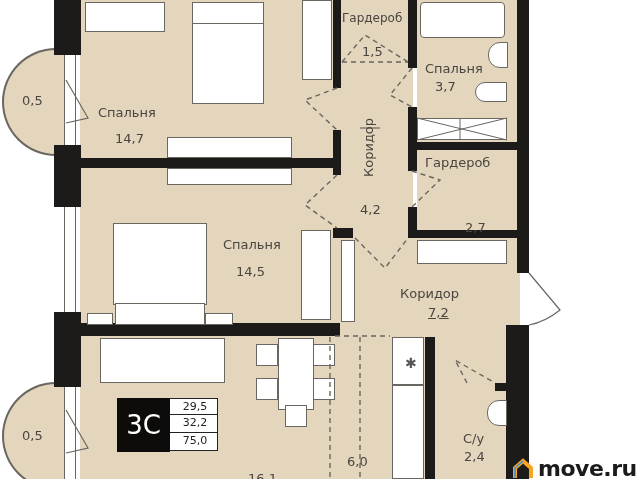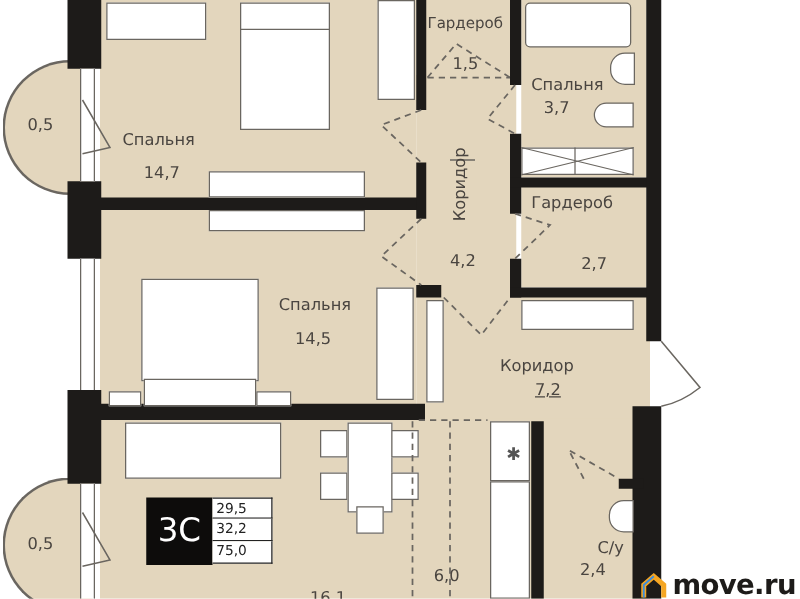--- a/index.html
+++ b/index.html
@@ -7,21 +7,21 @@
   .plan { position:absolute; left:0; top:0; width:640px; height:479px; }
   .floor { position:absolute; background:#e3d6bd; }
   .wall { position:absolute; background:#1d1b19; }
   .furn { position:absolute; background:#ffffff; border:1px solid #6a6660; box-sizing:border-box; }
   .label { position:absolute; color:#4a4540; font-size:13px; text-align:center; white-space:nowrap; line-height:1.15; }
   .balcony { position:absolute; background:#e3d6bd; border:2px solid #6a6660; box-sizing:border-box; }
   .win { position:absolute; background:#ffffff; border-left:1px solid #6a6660; border-right:1px solid #6a6660; box-sizing:border-box; }
   .badge { position:absolute; left:117px; top:398px; display:flex; }
   .badge-main { width:53px; height:54px; background:#0d0c0b; color:#ffffff; font-size:26px; display:flex; align-items:center; justify-content:center; }
   .badge-list { display:flex; flex-direction:column; }
-  .badge-cell { width:48px; height:17px; background:#fff; border:1px solid #222; border-left:none; box-sizing:border-box; font-size:11px; color:#222; padding-left:3px; line-height:16px; }
+  .badge-cell { width:48px; height:17px; background:#fff; border:1px solid #222; border-left:none; box-sizing:border-box; font-size:11px; color:#222; padding-left:3px; line-height:16px;text-align:center; }
   .badge-cell + .badge-cell { border-top:none; height:18px; }
   .logo { position:absolute; left:512px; top:456px; display:flex; align-items:center; }
   .logo-text { font-size:22px; font-weight:bold; color:#1d1b19; margin-left:4px; letter-spacing:-0.5px; }
   svg { position:absolute; left:0; top:0; }
 </style>
 </head>
 <body>
 
 <div class="plan">
 
@@ -118,29 +118,29 @@
   <div class="label" style="left:22px;top:94px;">0,5</div>
   <div class="label" style="left:98px;top:106px;">Спальня</div>
   <div class="label" style="left:115px;top:132px;">14,7</div>
   <div class="label" style="left:342px;top:12px;font-size:12px;">Гардероб</div>
   <div class="label" style="left:362px;top:45px;">1,5</div>
   <div class="label" style="left:425px;top:62px;">Спальня</div>
   <div class="label" style="left:435px;top:80px;">3,7</div>
   <div class="label" style="left:340px;top:140px;transform:rotate(-90deg);transform-origin:center;">Коридор</div>
   <div class="label" style="left:360px;top:203px;">4,2</div>
   <div class="label" style="left:425px;top:156px;">Гардероб</div>
-  <div class="label" style="left:465px;top:205px;">2,7</div>
+  <div class="label" style="left:465px;top:221px;">2,7</div>
   <div class="label" style="left:223px;top:238px;">Спальня</div>
   <div class="label" style="left:236px;top:265px;">14,5</div>
   <div class="label" style="left:400px;top:287px;">Коридор</div>
   <div class="label" style="left:428px;top:306px;text-decoration:underline;">7,2</div>
   <div class="label" style="left:22px;top:429px;">0,5</div>
   <div class="label" style="left:248px;top:472px;">16,1</div>
   <div class="label" style="left:347px;top:455px;">6,0</div>
-  <div class="label" style="left:463px;top:432px;margin-left:15px;">С/у</div>
+  <div class="label" style="left:463px;top:432px;">С/у</div>
   <div class="label" style="left:464px;top:450px;">2,4</div>
 
   <div class="badge">
     <div class="badge-main">3C</div>
     <div class="badge-list">
       <div class="badge-cell">29,5</div>
       <div class="badge-cell">32,2</div>
       <div class="badge-cell">75,0</div>
     </div>
   </div>

